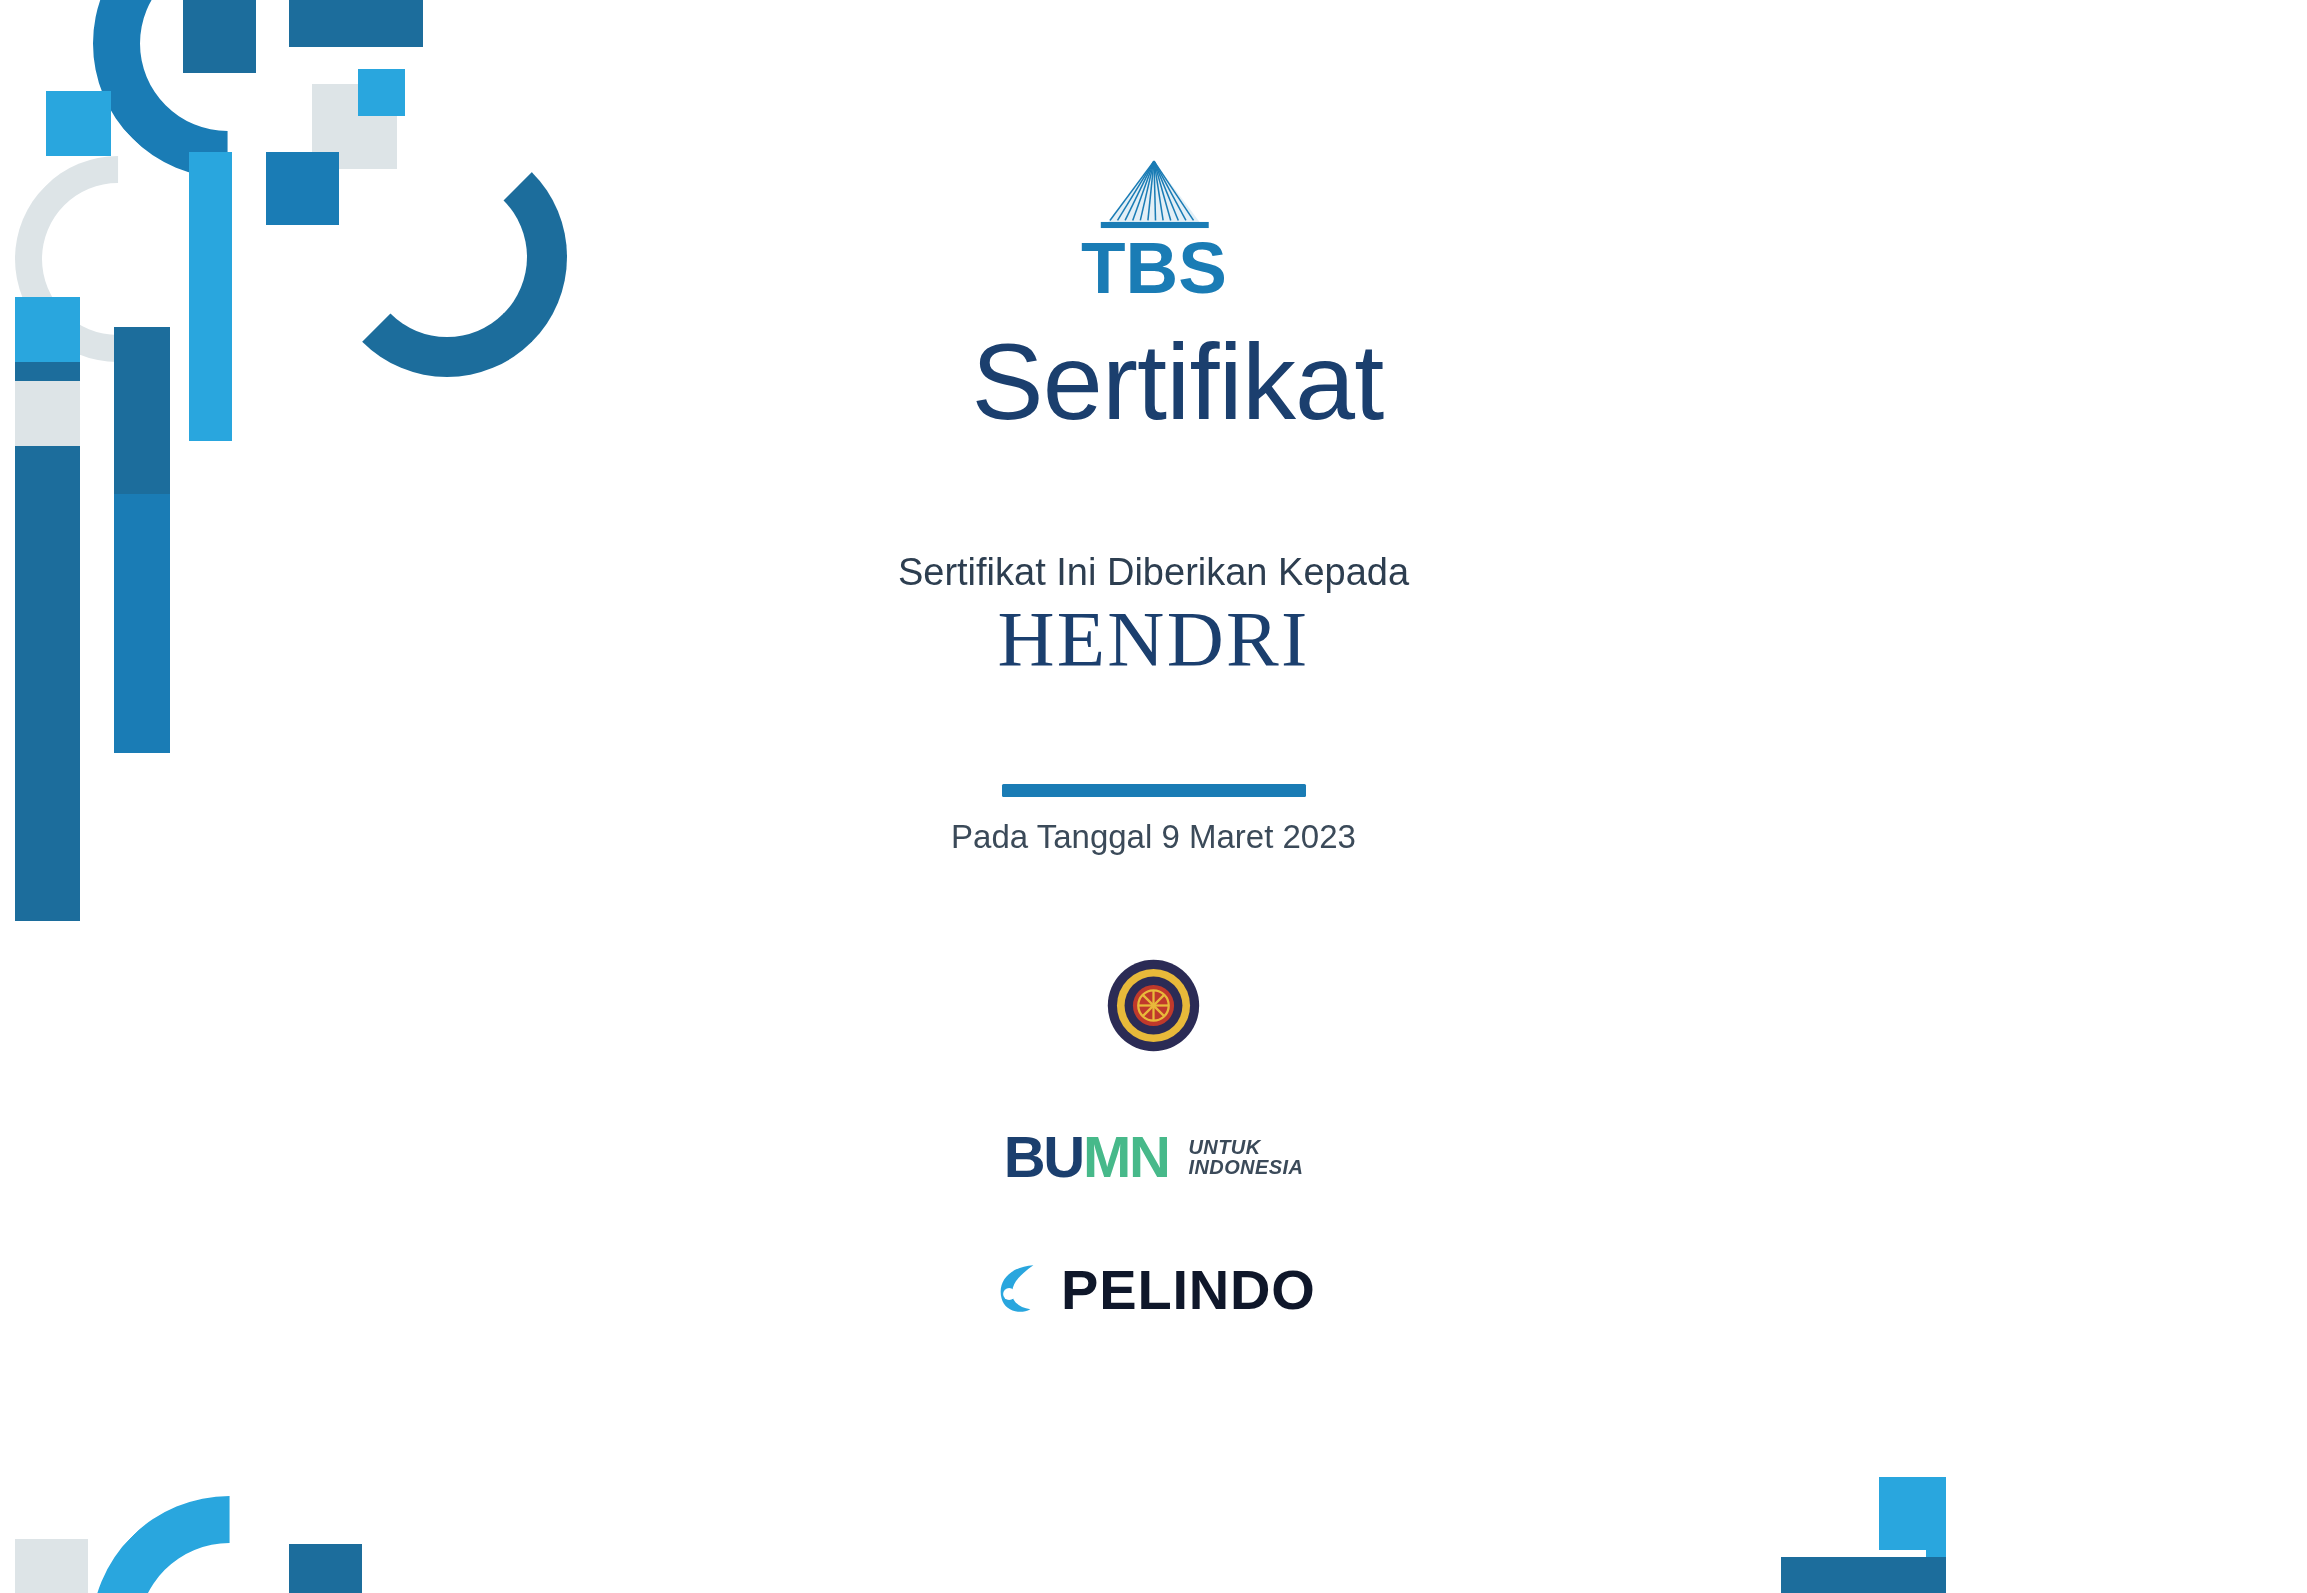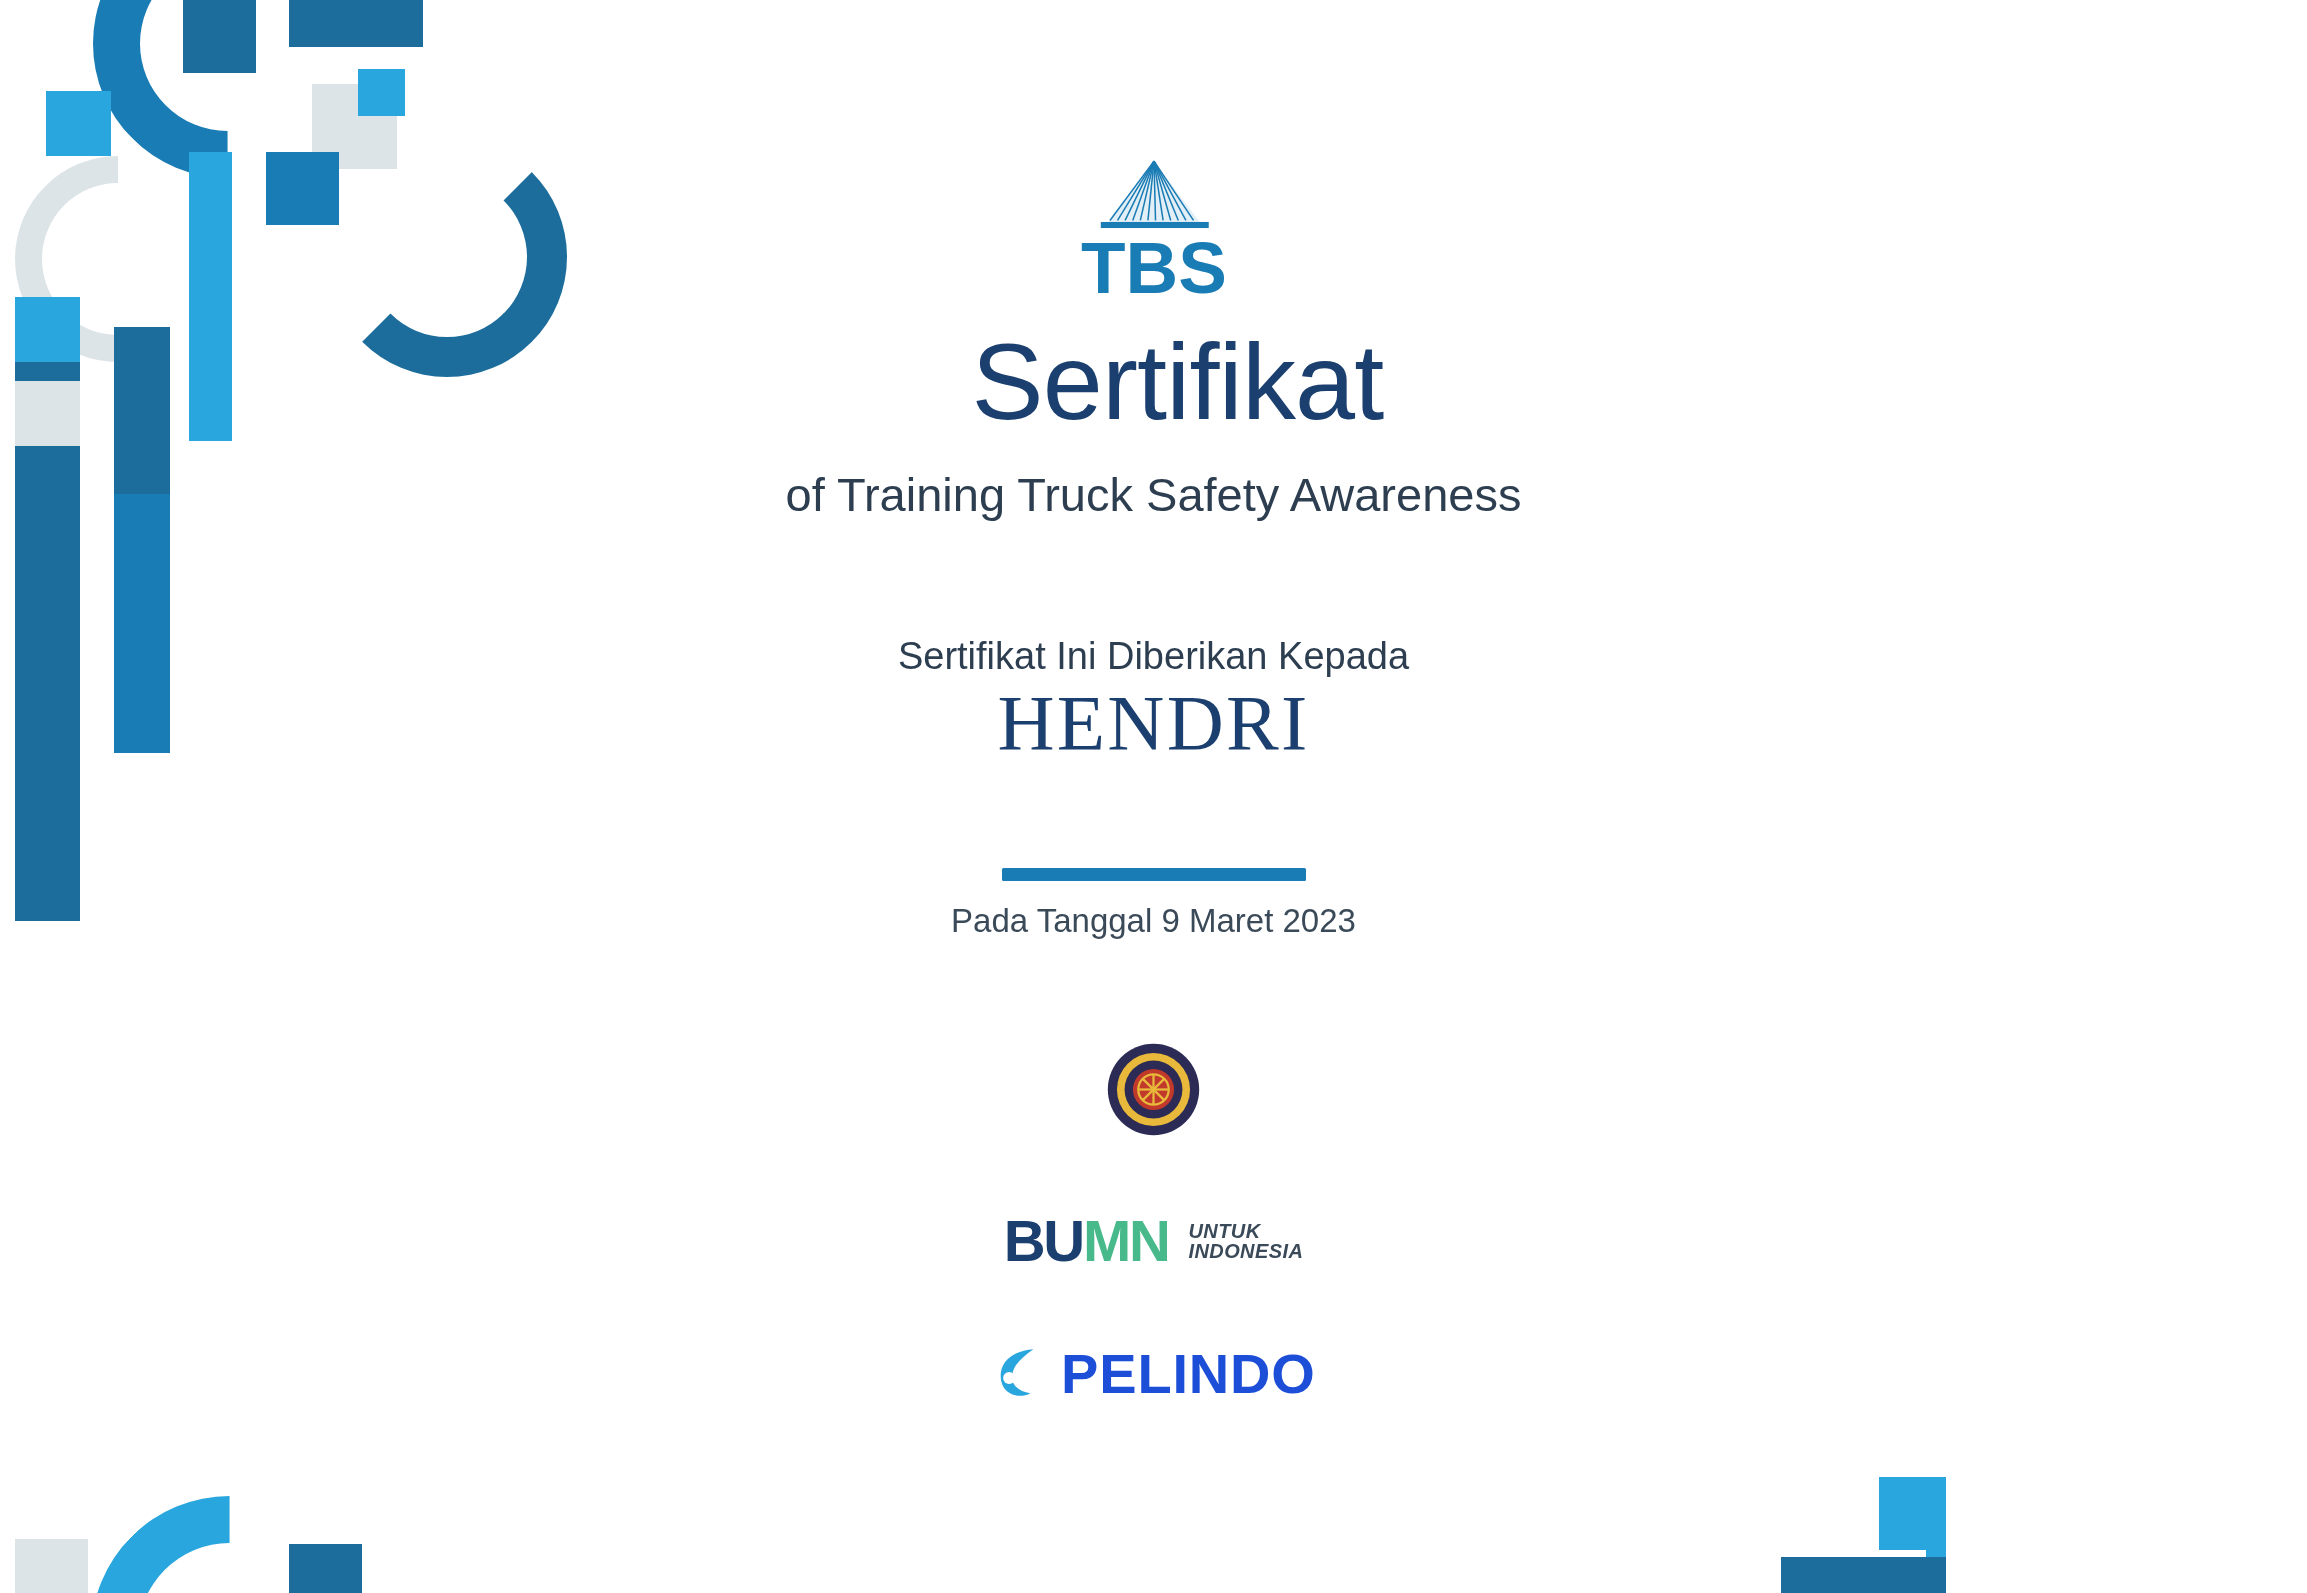--- a/index.html
+++ b/index.html
@@ -236,21 +236,21 @@
 
   .pelindo-group {
     display: flex;
     align-items: center;
     gap: 13.7px;
   }
   .pelindo-word {
     font-family: "Liberation Sans", sans-serif;
     font-size: 56px;
     font-weight: 700;
-    color: #1d4ed8;
+    color: #0f172a;
     letter-spacing: 0.8px;
     line-height: 1;
   }
 </style>
 </head>
 <body>
 
 <div class="certificate">
 
   <div class="deco tl-arc-dark"></div>
@@ -312,21 +312,20 @@
             <line x1="210" y1="16" x2="262" y2="94"></line>
           </g>
           <rect x="140" y="96" width="142" height="8" fill="#1a7cb5"></rect>
         </g>
         <text x="210" y="190" text-anchor="middle" font-family="Liberation Sans, sans-serif" font-size="96" font-weight="700" fill="#1a7cb5">TBS</text>
       </svg>
     </div>
 
     <div class="title">Sertifikat</div>
 
-    <div class="subtitle">of Training Truck Safety Awareness</div>
 
     <div class="given-to">Sertifikat Ini Diberikan Kepada</div>
 
     <div class="recipient">HENDRI</div>
 
     <div class="rule"></div>
 
 
     <div class="date">Pada Tanggal 9 Maret 2023</div>
 

